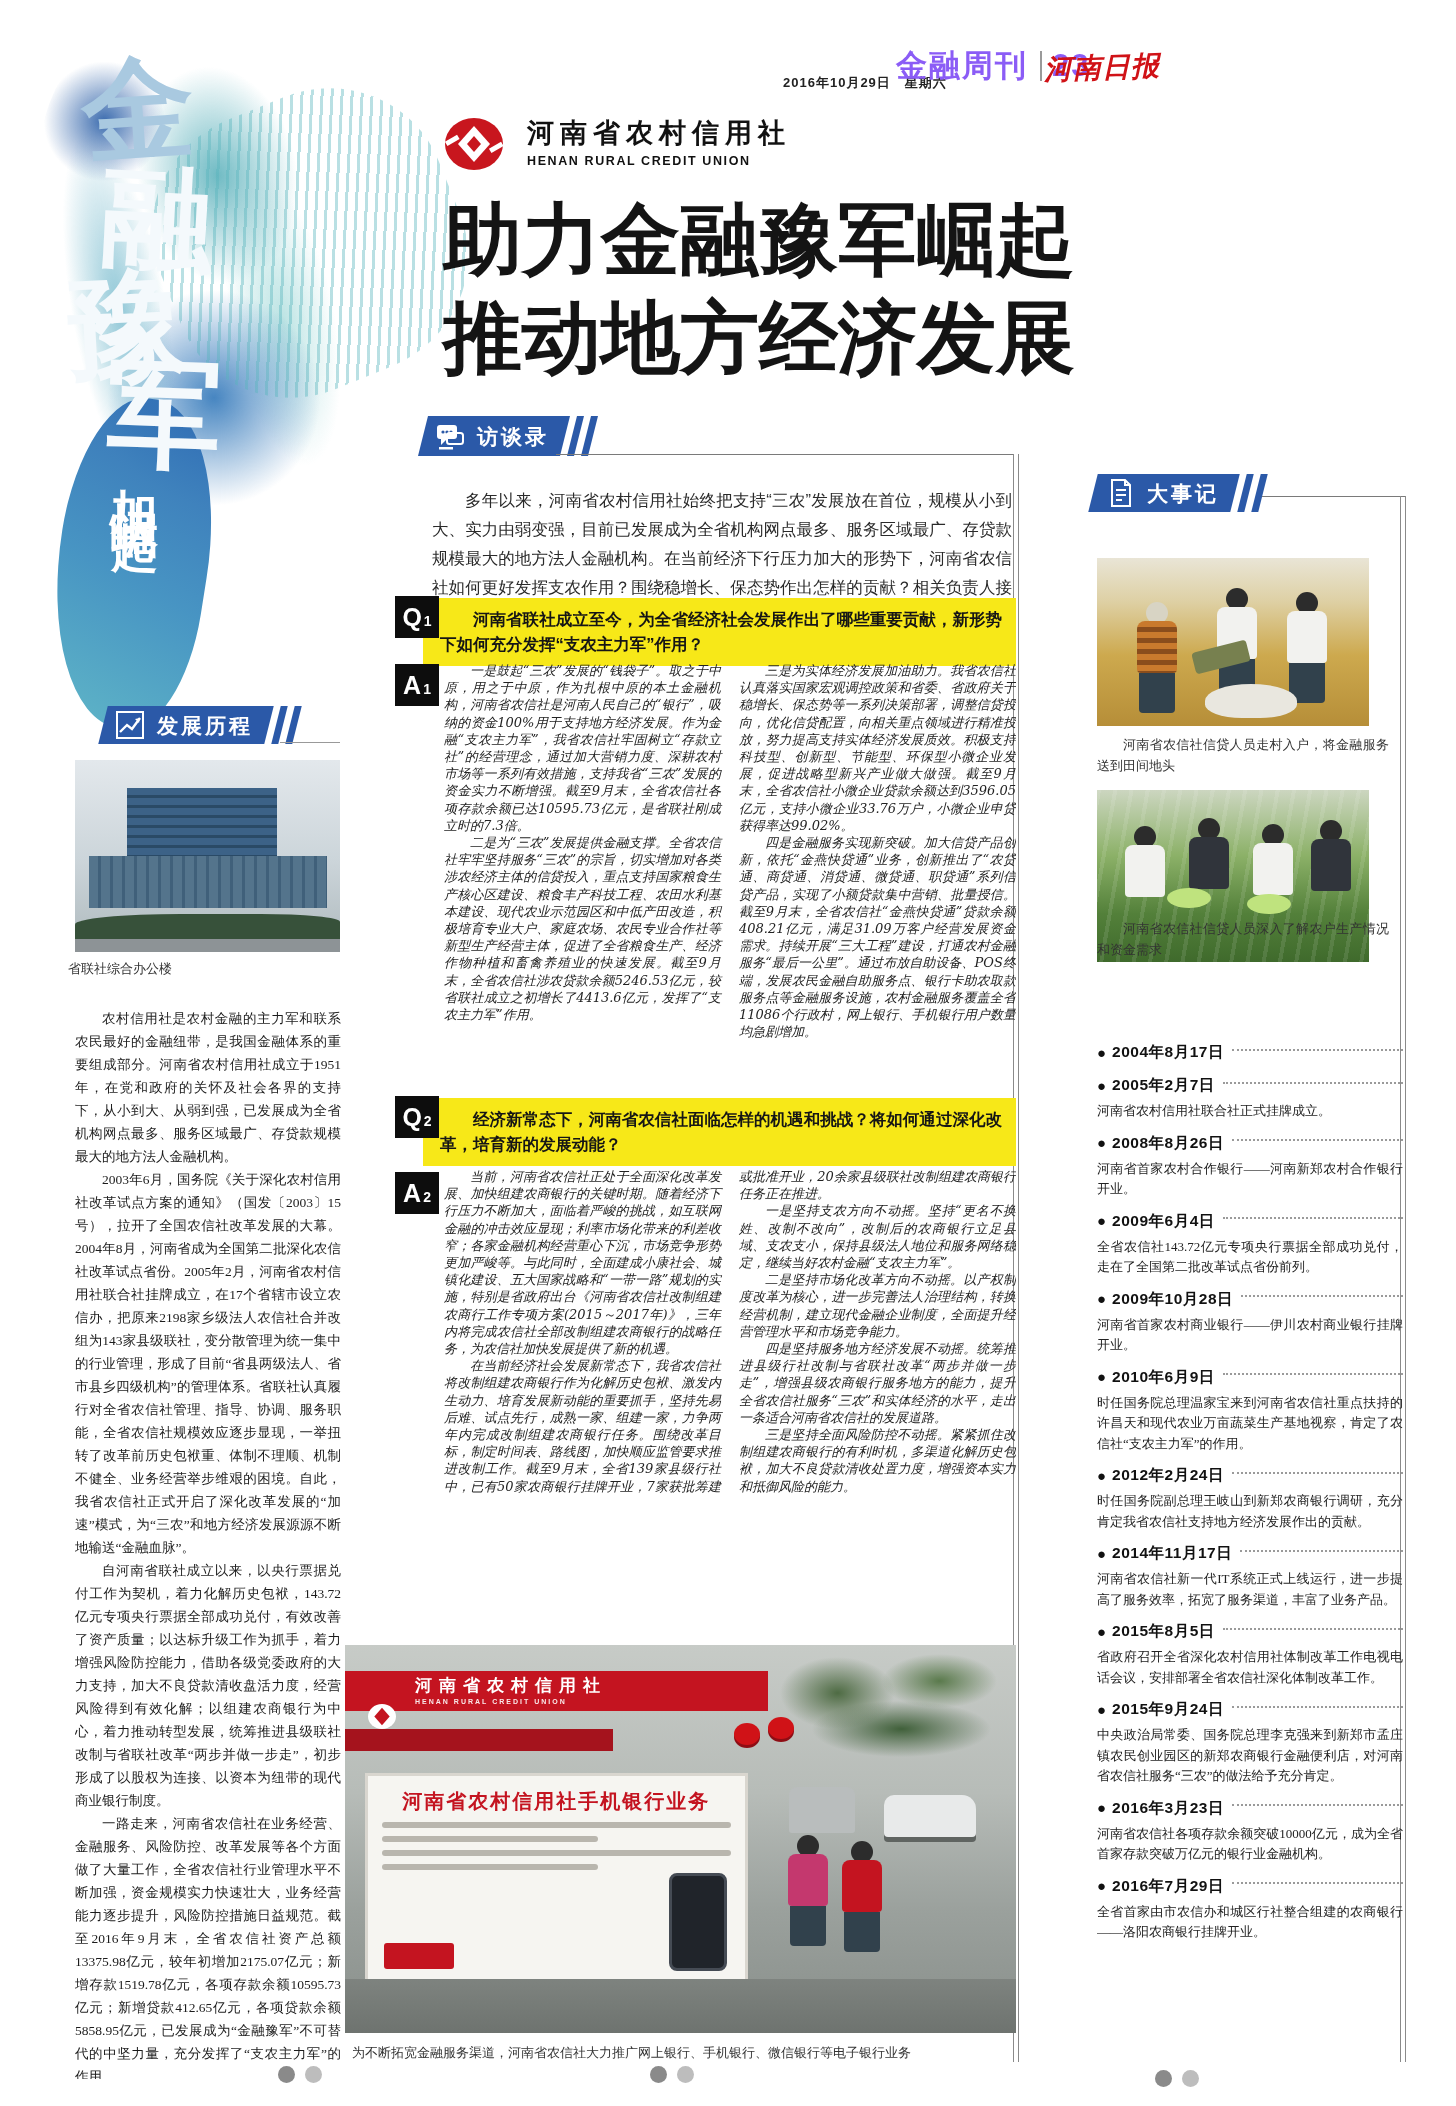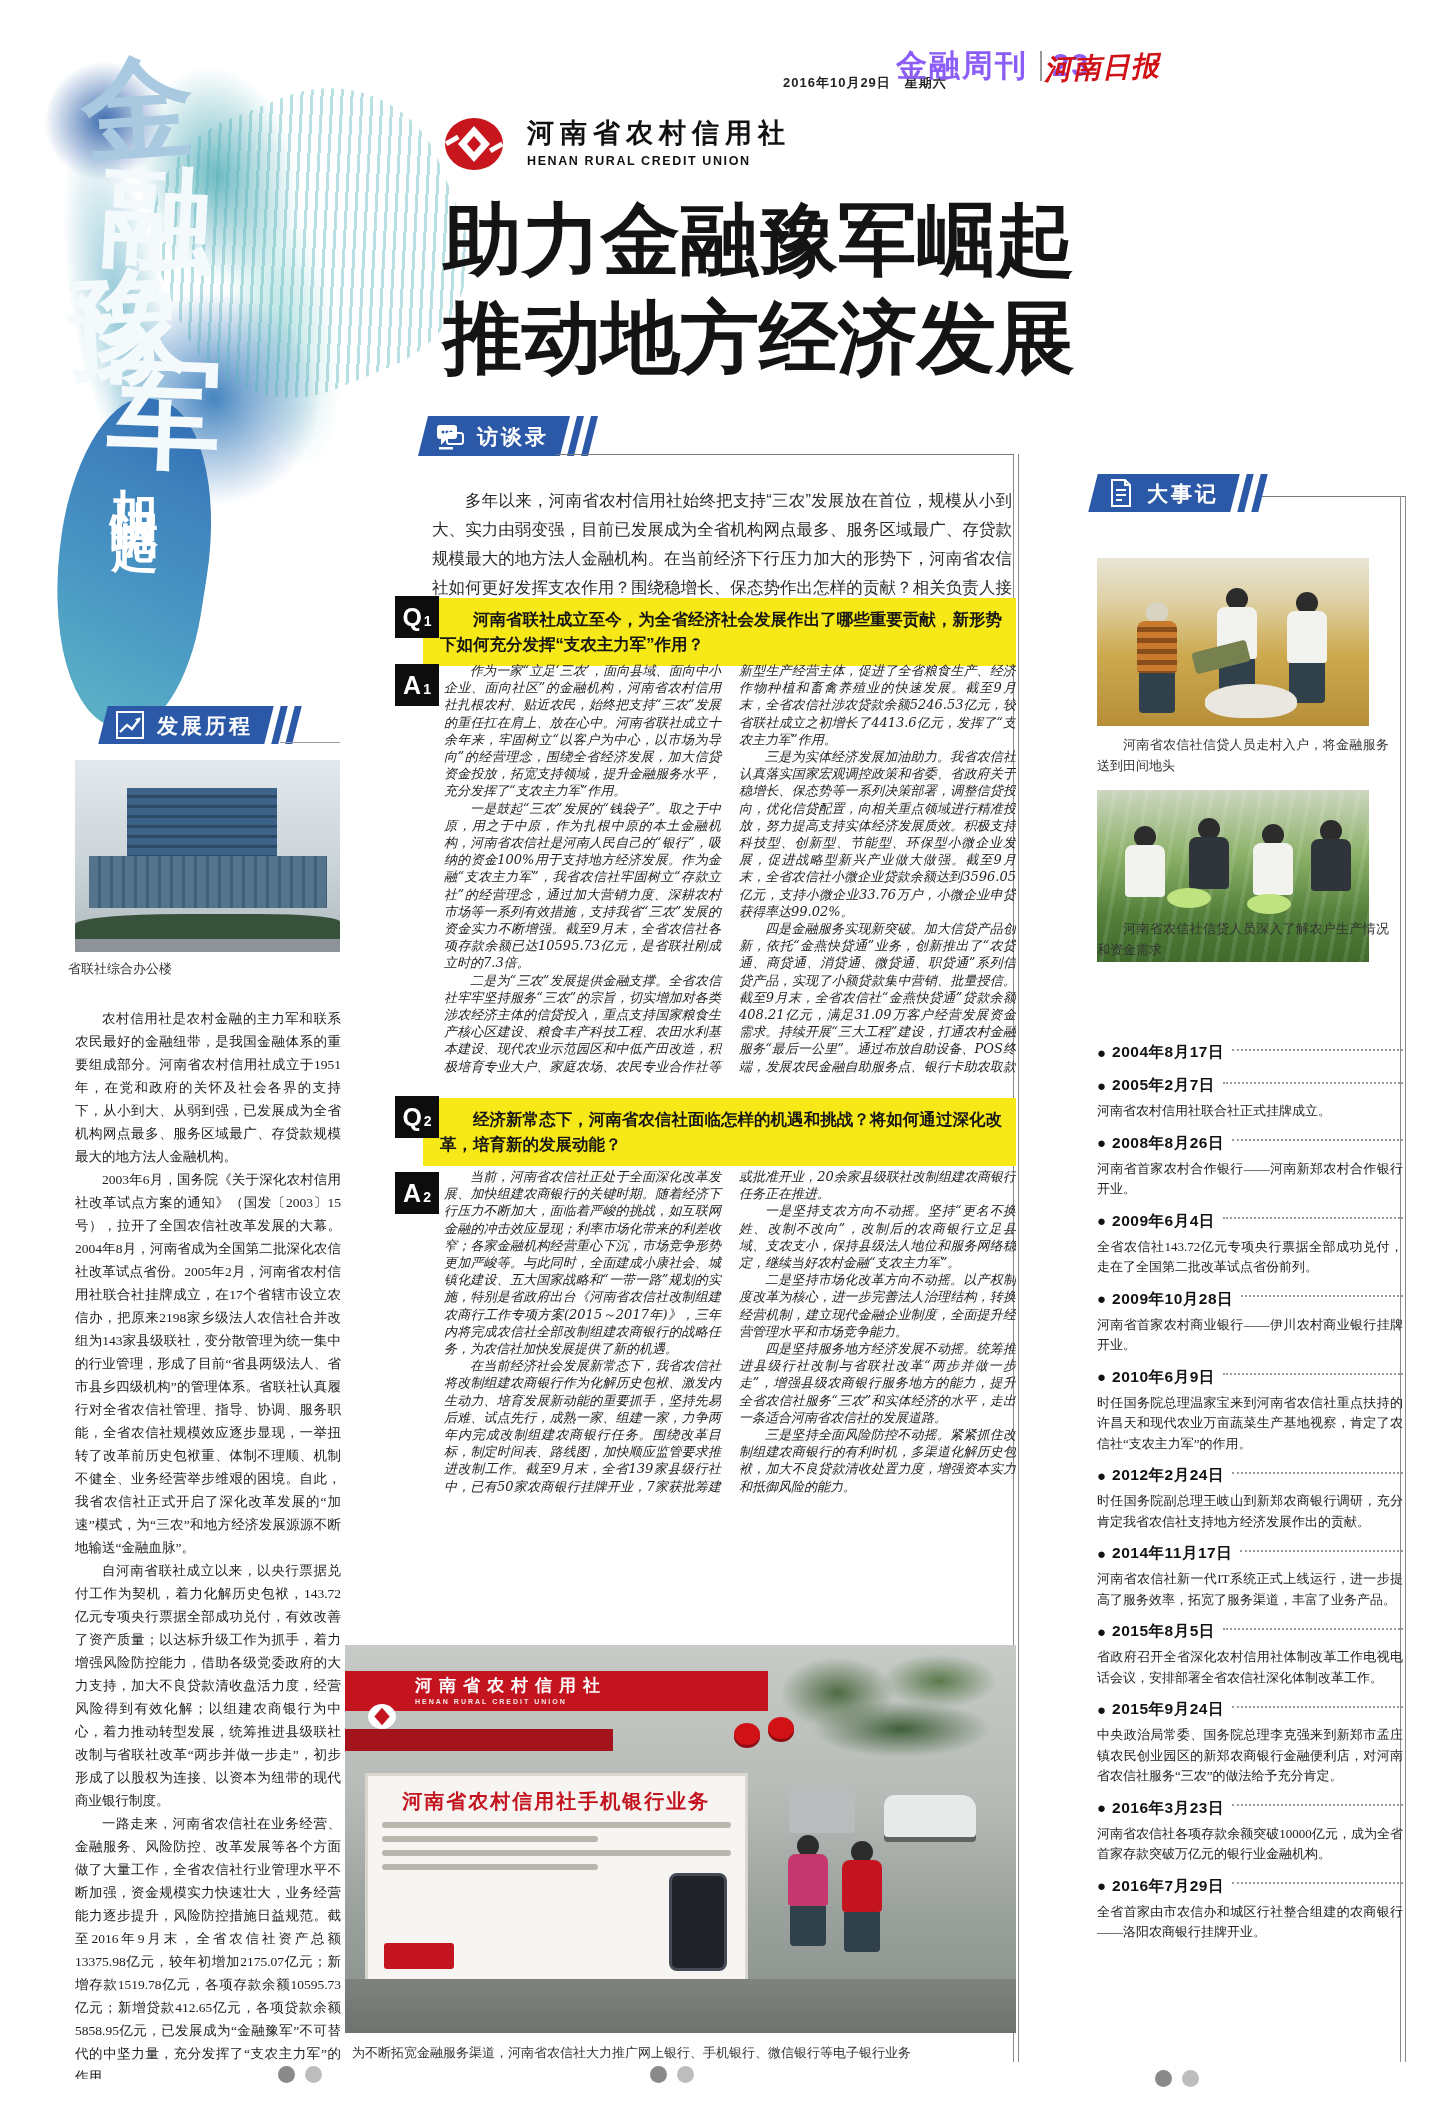--- a/index.html
+++ b/index.html
@@ -212,21 +212,20 @@
     <span>Q</span>
       <sub>1</sub>
   </div>
 
   <div class="abs badge" style="left:395px;top:664px;">
     <span>A</span>
       <sub>1</sub>
   </div>
   <div class="abs answer" style="left:444px;top:662px;width:572px;height:428px;">
 
-  <p>作为一家“立足‘三农’，面向县域、面向中小企业、面向社区”的金融机构，河南省农村信用社扎根农村、贴近农民，始终把支持“三农”发展的重任扛在肩上、放在心中。河南省联社成立十余年来，牢固树立“以客户为中心，以市场为导向”的经营理念，围绕全省经济发展，加大信贷资金投放，拓宽支持领域，提升金融服务水平，充分发挥了“支农主力军”作用。</p>
       <p>一是鼓起“三农”发展的“钱袋子”。取之于中原，用之于中原，作为扎根中原的本土金融机构，河南省农信社是河南人民自己的“银行”，吸纳的资金100%用于支持地方经济发展。作为金融“支农主力军”，我省农信社牢固树立“存款立社”的经营理念，通过加大营销力度、深耕农村市场等一系列有效措施，支持我省“三农”发展的资金实力不断增强。截至9月末，全省农信社各项存款余额已达10595.73亿元，是省联社刚成立时的7.3倍。</p>
       <p>二是为“三农”发展提供金融支撑。全省农信社牢牢坚持服务“三农”的宗旨，切实增加对各类涉农经济主体的信贷投入，重点支持国家粮食生产核心区建设、粮食丰产科技工程、农田水利基本建设、现代农业示范园区和中低产田改造，积极培育专业大户、家庭农场、农民专业合作社等新型生产经营主体，促进了全省粮食生产、经济作物种植和畜禽养殖业的快速发展。截至9月末，全省农信社涉农贷款余额5246.53亿元，较省联社成立之初增长了4413.6亿元，发挥了“支农主力军”作用。</p>
       <p>三是为实体经济发展加油助力。我省农信社认真落实国家宏观调控政策和省委、省政府关于稳增长、保态势等一系列决策部署，调整信贷投向，优化信贷配置，向相关重点领域进行精准投放，努力提高支持实体经济发展质效。积极支持科技型、创新型、节能型、环保型小微企业发展，促进战略型新兴产业做大做强。截至9月末，全省农信社小微企业贷款余额达到3596.05亿元，支持小微企业33.76万户，小微企业申贷获得率达99.02%。</p>
       <p>四是金融服务实现新突破。加大信贷产品创新，依托“金燕快贷通”业务，创新推出了“农贷通、商贷通、消贷通、微贷通、职贷通”系列信贷产品，实现了小额贷款集中营销、批量授信。截至9月末，全省农信社“金燕快贷通”贷款余额408.21亿元，满足31.09万客户经营发展资金需求。持续开展“三大工程”建设，打通农村金融服务“最后一公里”。通过布放自助设备、POS终端，发展农民金融自助服务点、银行卡助农取款服务点等金融服务设施，农村金融服务覆盖全省11086个行政村，网上银行、手机银行用户数量均急剧增加。</p>
     </div>
 
   <div class="abs qrow" style="left:423px;top:1098px;width:562px;">
     <p>经济新常态下，河南省农信社面临怎样的机遇和挑战？将如何通过深化改革，培育新的发展动能？</p>
   </div>
   <div class="abs badge" style="left:395px;top:1096px;">

